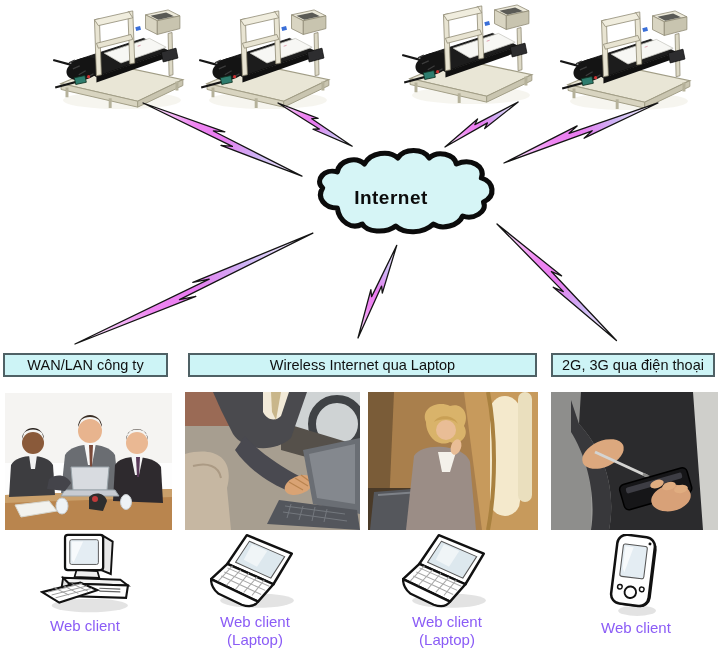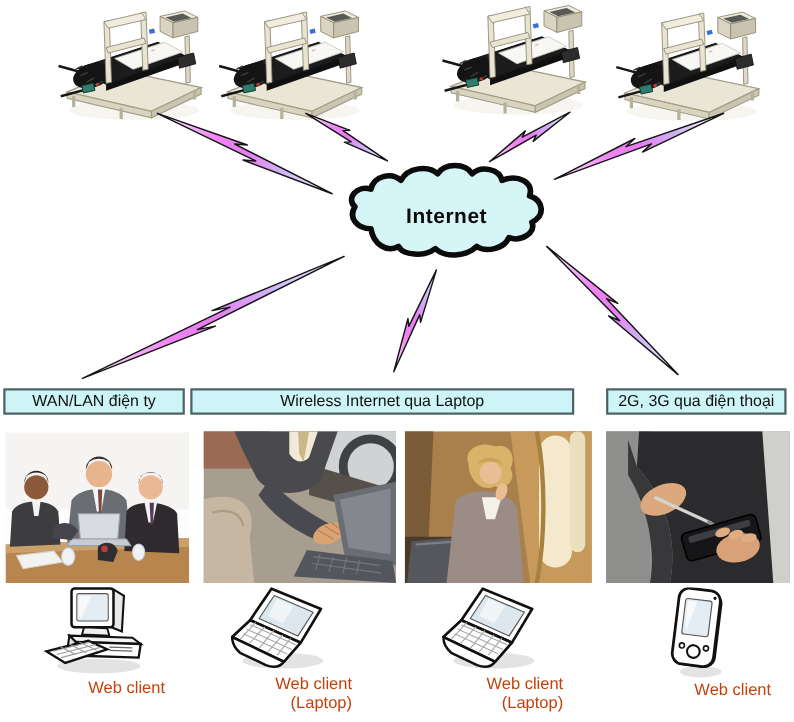--- a/index.html
+++ b/index.html
@@ -1,28 +1,28 @@
 <!DOCTYPE html>
 <html><head>
 <meta charset="utf-8">
 <style>
   html,body{margin:0;padding:0;background:#fff;}
   .canvas{position:relative;width:722px;height:656px;background:#fff;overflow:hidden;
           font-family:"Liberation Sans","DejaVu Sans",sans-serif;}
   svg.overlay{position:absolute;left:0;top:0;}
-  .internet-label{position:absolute;left:336px;top:187px;width:140px;text-align:center;
+  .internet-label{position:absolute;left:321px;top:187px;width:140px;text-align:center;
                   font-size:19px;font-weight:bold;color:#0b0b0b;letter-spacing:0.5px;}
   .conn{position:absolute;top:353px;height:20px;line-height:20px;background:#cdf4f6;
         border:2px solid #4f6165;text-align:center;font-size:14.5px;color:#101010;}
   .conn1{left:3px;width:161px;}
-  .conn2{left:173px;width:345px;}
+  .conn2{left:188px;width:345px;}
   .conn3{left:551px;width:160px;}
   .photo{position:absolute;display:block;}
-  .client-label{position:absolute;width:130px;text-align:right;font-size:15px;
-                line-height:17.5px;color:#c2410c;}
+  .client-label{position:absolute;width:130px;text-align:center;font-size:15px;
+                line-height:17.5px;color:#8b5cf6;}
   .client-label span{display:block;}
 </style>
 </head>
 <body>
 
 <div class="canvas">
 
   <svg class="overlay" width="722" height="656" viewBox="0 0 722 656">
     <defs>
       <linearGradient id="boltGrad" x1="0" y1="0" x2="1" y2="0">
@@ -126,21 +126,21 @@
     </g>
 
     <use href="#sym-pc" x="40" y="533" width="92" height="82"></use>
     <use href="#sym-laptop" x="210" y="533" width="90" height="80"></use>
     <use href="#sym-laptop" x="402" y="533" width="90" height="80"></use>
     <use href="#sym-pda" x="608" y="534" width="56" height="84"></use>
   </svg>
 
   <div class="internet-label">Internet</div>
 
-  <div class="conn conn1">WAN/LAN điện ty</div>
+  <div class="conn conn1">WAN/LAN công ty</div>
   <div class="conn conn2">Wireless Internet qua Laptop</div>
   <div class="conn conn3">2G, 3G qua điện thoại</div>
 
   <svg class="photo" style="left:5px;top:393px;" width="167" height="137" viewBox="0 0 167 137">
     <rect width="167" height="137" fill="#fdfdfd"></rect>
     <rect width="167" height="70" fill="#f5f4f2"></rect>
     <path d="M0,102 L167,96 L167,137 L0,137 Z" fill="#b9854e"></path>
     <path d="M0,102 L167,96 L167,104 L0,110 Z" fill="#caa06b"></path>
     <circle cx="28" cy="50" r="11" fill="#8a5a3a"></circle>
     <path d="M17,46 a11 11 0 0 1 22,0 l-2,-6 a11 8 0 0 0 -18,0 Z" fill="#26201c"></path>

